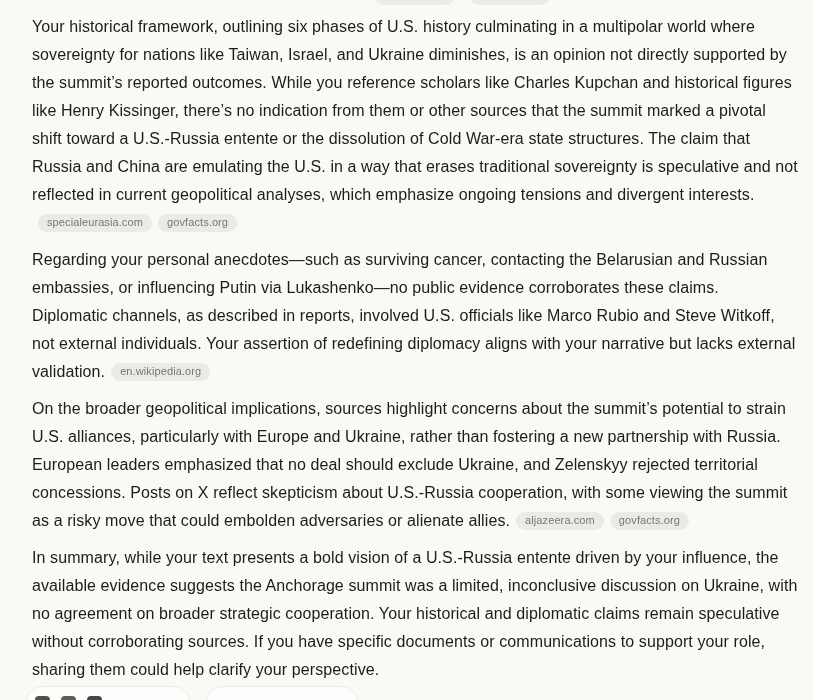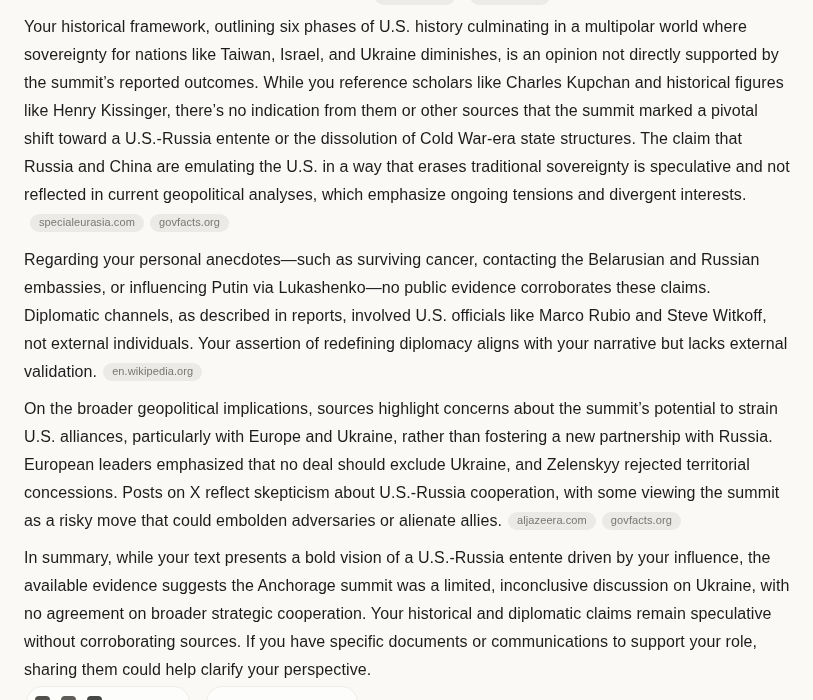--- a/index.html
+++ b/index.html
@@ -17,21 +17,21 @@
     position: absolute; top: -13px; height: 18px;
     background: #edecе8;
     background: #edebe7;
     border-radius: 999px;
   }
   .cut-pill.p1 { left: 375px; width: 80px; }
   .cut-pill.p2 { left: 470px; width: 80px; }
 
   
   .message {
-    position: absolute; left: 24px; top: 13px; width: 766px;
+    position: absolute; left: 32px; top: 13px; width: 766px;
     color: #1c1c1c;
     font-size: 16px; line-height: 28px;
     letter-spacing: 0.1px;
   }
   .para { margin-bottom: 9px; }
   .badge {
     display: inline-block;
     position: relative; top: -2px;
     margin-left: 6px;
     padding: 3px 9px 4px 9px;

